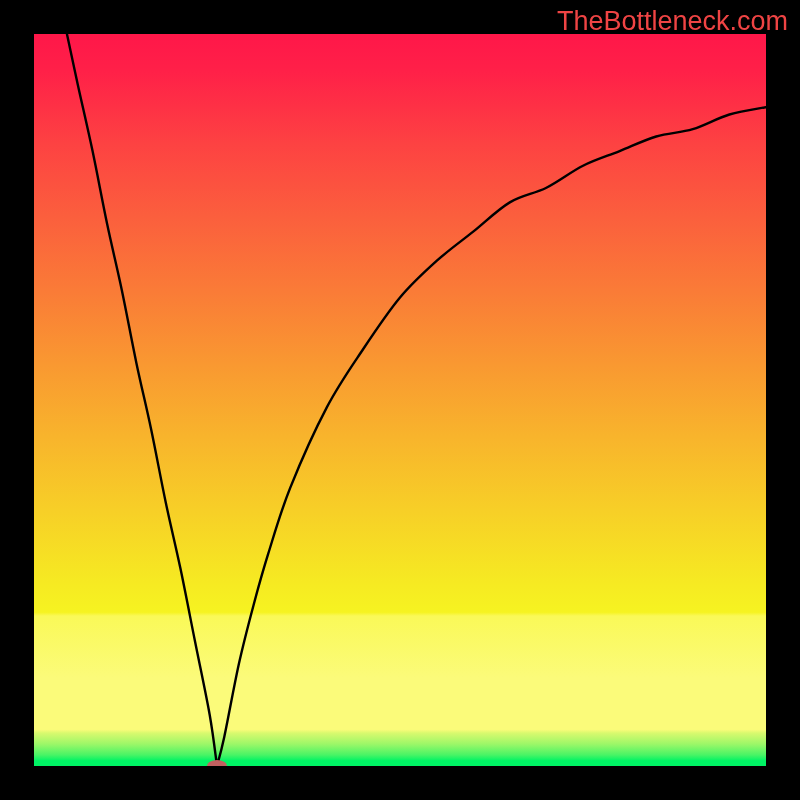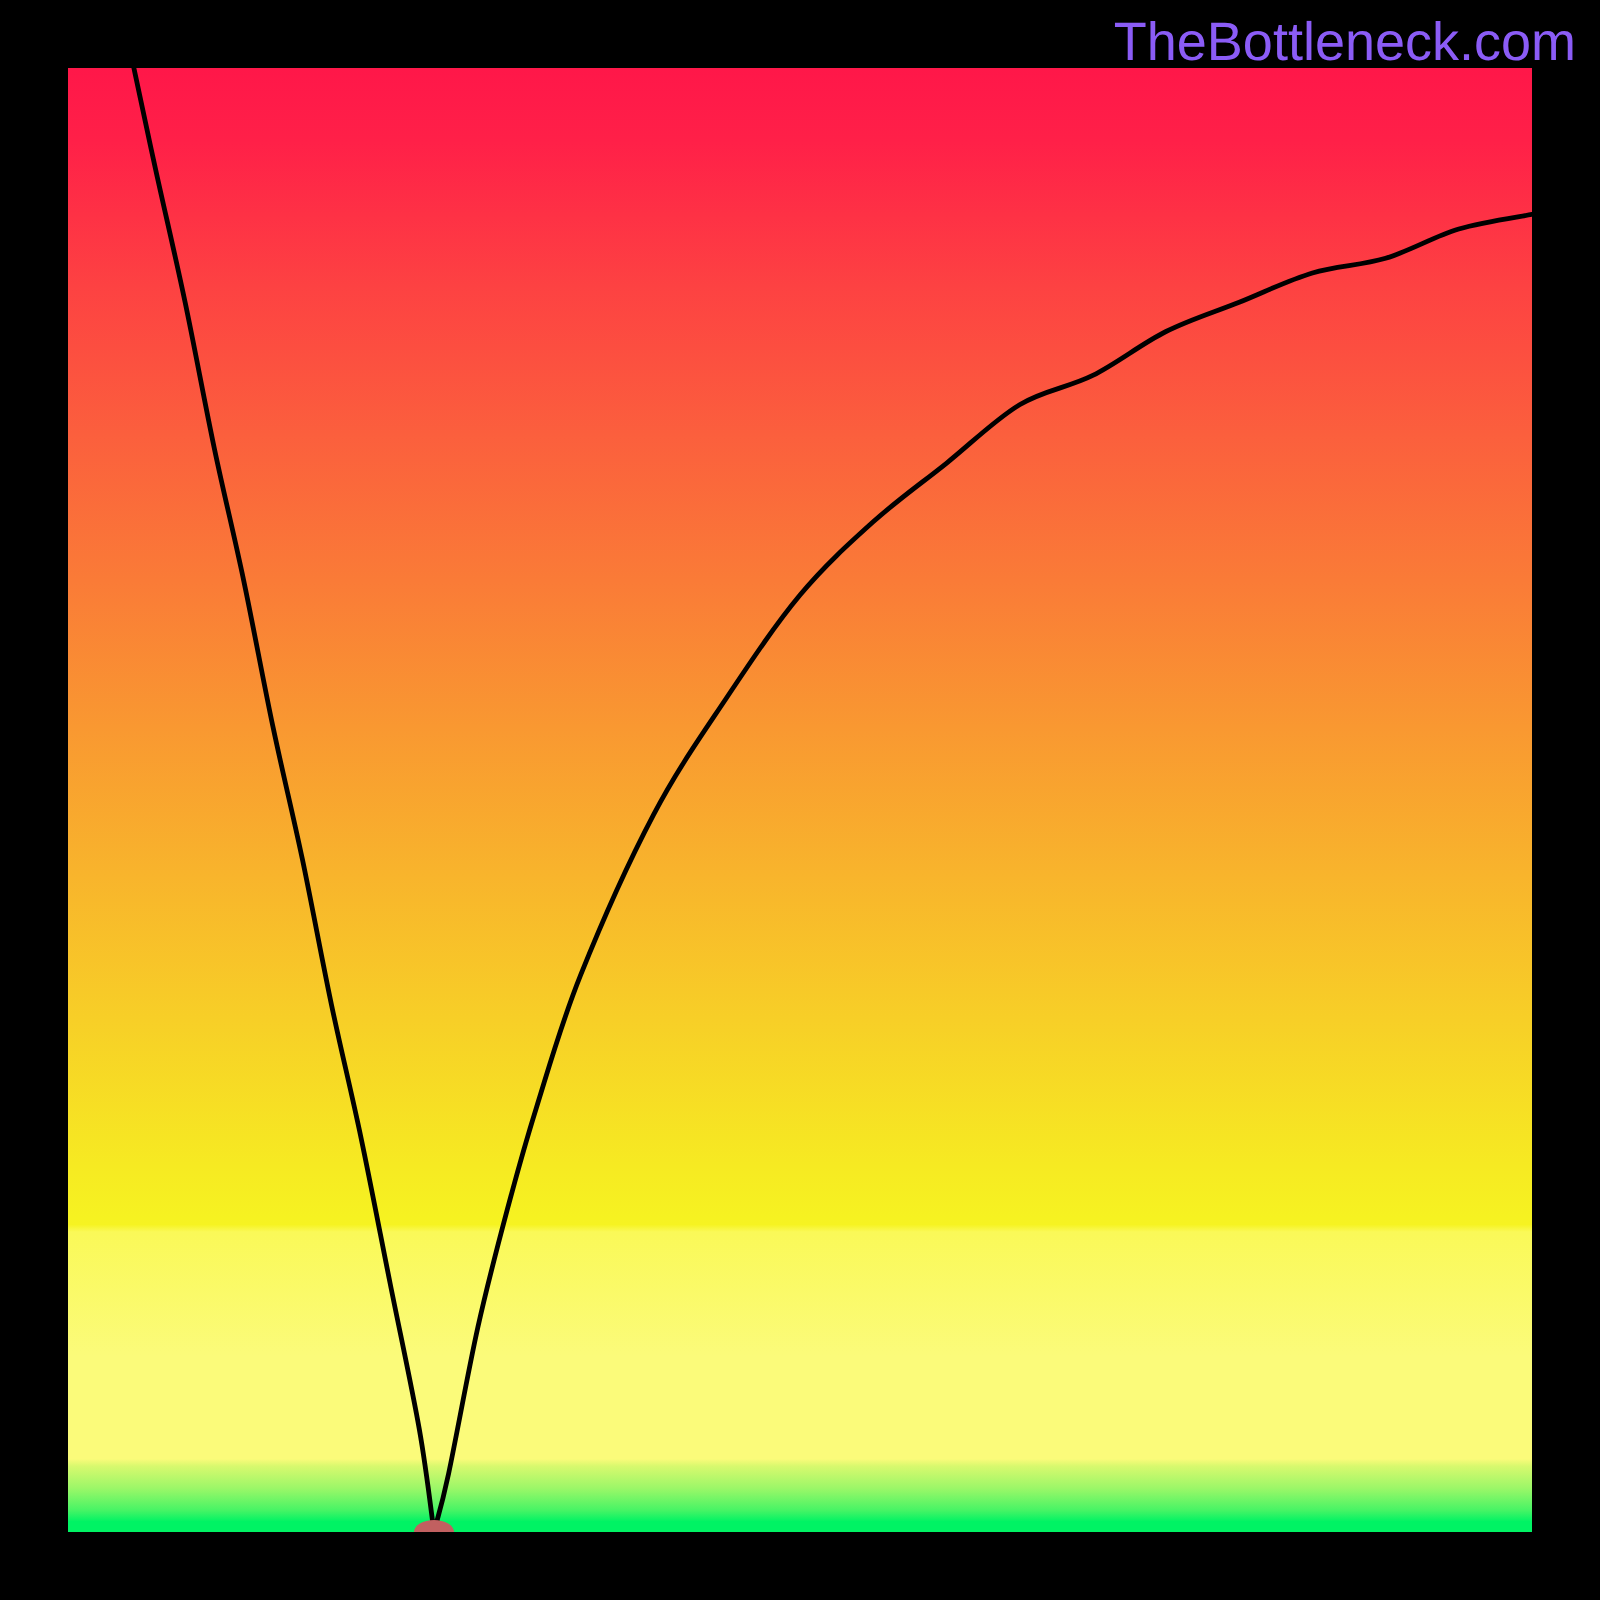--- a/index.html
+++ b/index.html
@@ -23,21 +23,21 @@
     position: absolute;
     top: 34px;
     left: 34px;
     width: 732px;
     height: 732px;
   }
   .watermark {
     position: absolute;
     top: 6px;
     right: 12px;
-    color: #8b5cf6;
+    color: #ef4444;
     font-size: 27px;
     font-weight: 400;
     letter-spacing: 0px;
   }
   svg { display: block; }
 </style>
 </head>
 <body>
 
 <div class="frame">

